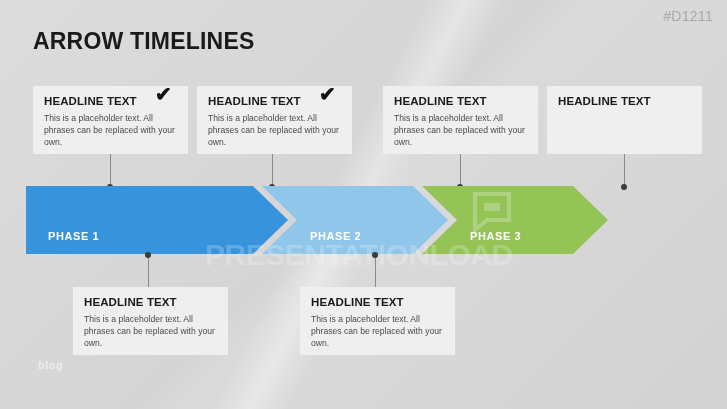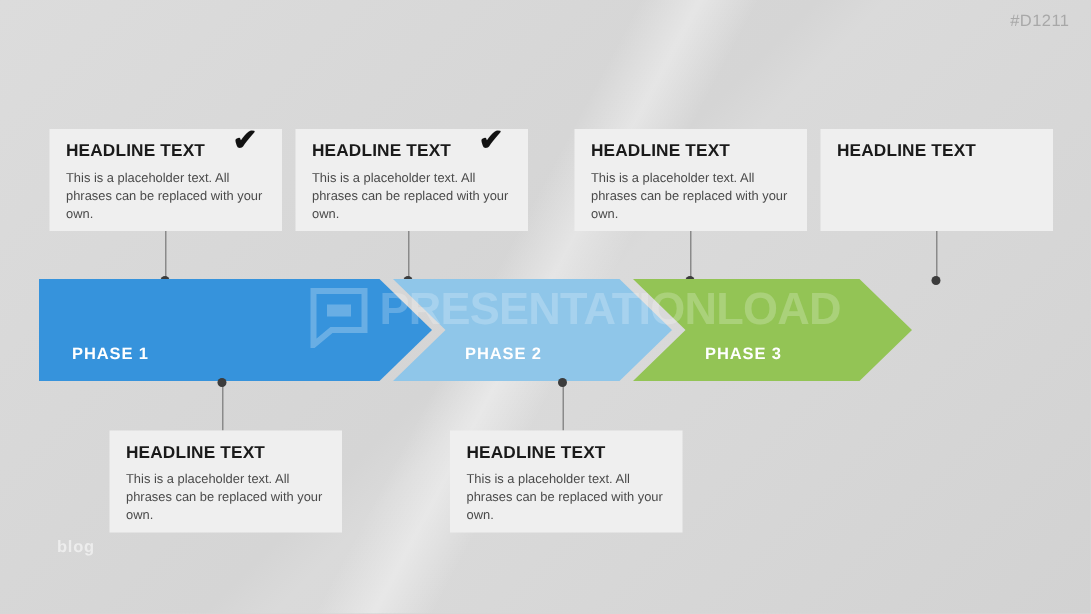--- a/index.html
+++ b/index.html
@@ -27,21 +27,21 @@
     top: -10%;
     width: 120%;
     height: 120%;
     background: linear-gradient(118deg, rgba(255,255,255,0) 46%, rgba(255,255,255,0.38) 49.5%, rgba(255,255,255,0) 53%);
     pointer-events: none;
   }
   .slide-id {
     position: absolute;
     right: 14px;
     top: 8px;
-    font-size: 11px;
+    font-size: 14px;
     color: #a8a8a8;
     letter-spacing: 0.3px;
   }
   .title {
     position: absolute;
     left: 33px;
     top: 28px;
     font-size: 23px;
     font-weight: bold;
     color: #1a1a1a;
@@ -116,23 +116,24 @@
     letter-spacing: 0.6px;
     white-space: nowrap;
   }
 
   
   .watermark {
     position: absolute;
     left: 205px;
     top: 190px;
     display: flex;
-    align-items: flex-start;
+    align-items: flex-end;
     gap: 6px;
     pointer-events: none;
+    flex-direction: column;
   }
   .wm-text {
     font-size: 30px;
     font-weight: bold;
     letter-spacing: -0.5px;
     color: rgba(255,255,255,0.22);
   }
   .wm-logo { opacity: 0.25; }
 
   .footer-mark {
@@ -146,20 +147,21 @@
   }
 </style>
 </head>
 <body>
 
 <div class="slide">
 
   <div class="sheen"></div>
 
   <div class="slide-id">#D1211</div>
+  <div class="title">ARROW TIMELINES</div>
 
   <div class="card" style="left:33px; top:86px; width:155px; height:68px;">
     <h3>HEADLINE TEXT</h3>
     <p>This is a placeholder text. All phrases can be replaced with your own.</p>
   </div>
   <div class="check" style="left:155px; top:84px;">✔</div>
 
   <div class="card" style="left:197px; top:86px; width:155px; height:68px;">
     <h3>HEADLINE TEXT</h3>
     <p>This is a placeholder text. All phrases can be replaced with your own.</p>

